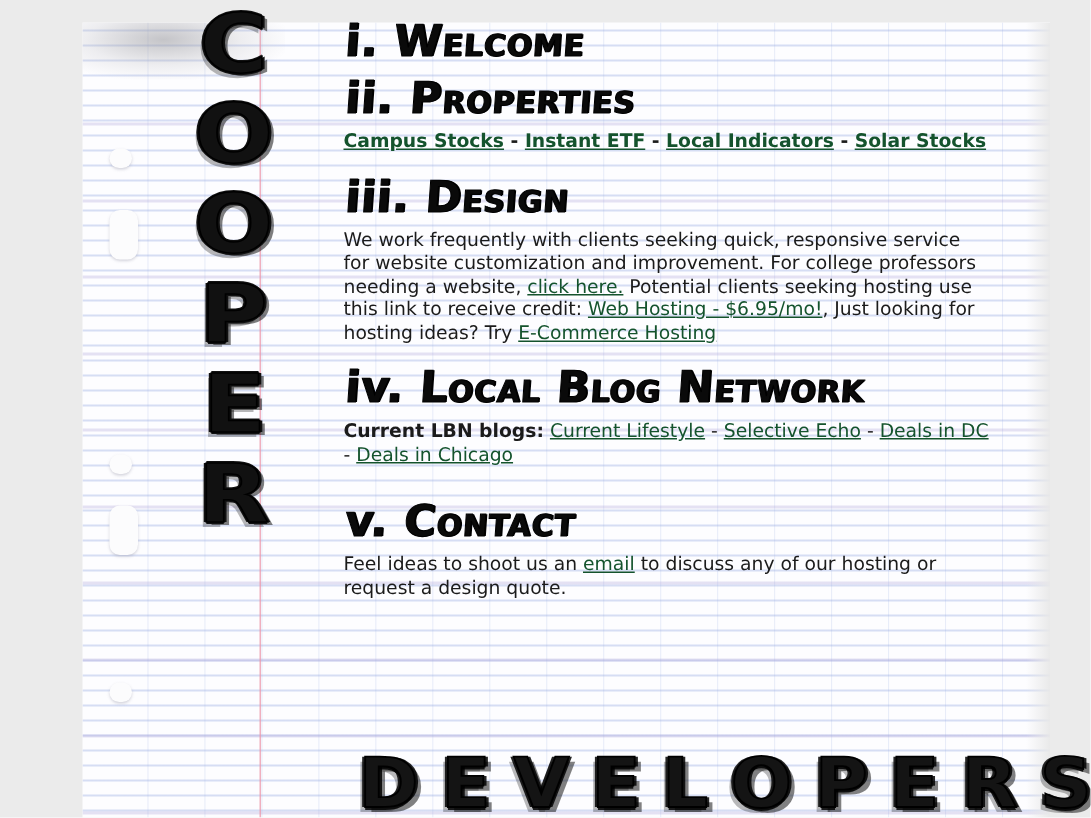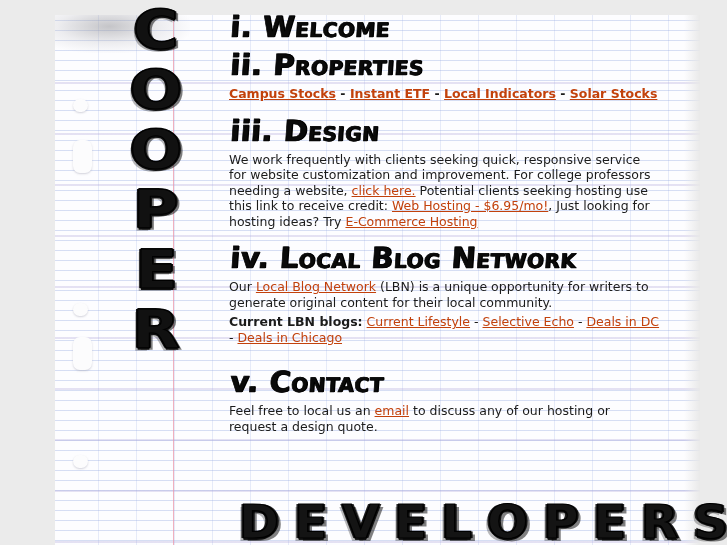--- a/index.html
+++ b/index.html
@@ -109,21 +109,21 @@
     letter-spacing:0.5px;
     font-variant:small-caps;
     transform:skewX(-4deg);
     transform-origin:left bottom;
     -webkit-text-stroke:0.7px #000;
     text-shadow:1px 0 0 #000;
   }
   h2.hand .num{ font-variant:normal; text-transform:lowercase; }
   p.body{ margin:0 0 12px 0; }
   p.tight{ margin:0 0 4px 0; }
-  a{ color:#c2410c; }
+  a{ color:#14532d; }
   .linkrow a{ font-weight:bold; }
   .sep{ color:#1b1b1b; font-weight:bold; }
   .lbl{ font-weight:bold;text-align:right; }
   .spacer{ height:16px; }
 
   
   #banner{
     position:absolute;left:240px;top:498px;width:487px;height:47px;
     display:flex;align-items:flex-end;justify-content:space-between;
     overflow:hidden;
@@ -178,28 +178,27 @@
 
   <h2 class="hand"><span class="num">ii.</span> <span>Properties</span></h2>
   <p class="body linkrow">
     <a href="#">Campus Stocks</a><span class="sep"> - </span><a href="#">Instant ETF</a><span class="sep"> - </span><a href="#">Local Indicators</a><span class="sep"> - </span><a href="#">Solar Stocks</a>
   </p>
 
   <h2 class="hand"><span class="num">iii.</span> <span>Design</span></h2>
   <p class="body"><span>We work frequently with clients seeking quick, responsive service for website customization and improvement. For college professors needing a website, </span><a href="#">click here.</a><span> Potential clients seeking hosting use this link to receive credit: </span><a href="#">Web Hosting - $6.95/mo!</a><span>, Just looking for hosting ideas? Try </span><a href="#">E-Commerce Hosting</a></p>
 
   <h2 class="hand"><span class="num">iv.</span> <span>Local Blog Network</span></h2>
-  <p class="tight"><span>Our </span><a href="#">Local Blog Network</a><span> (LBN) is a unique opportunity for writers to generate original content for their local community.</span></p>
   <p class="tight"><span class="lbl">Current LBN blogs:</span> <a href="#">Current Lifestyle</a><span class="sep2"> - </span><a href="#">Selective Echo</a><span class="sep2"> - </span><a href="#">Deals in DC</a><span class="sep2"> - </span><a href="#">Deals in Chicago</a></p>
 
   <div class="spacer"></div>
 
 
   <h2 class="hand"><span class="num">v.</span> <span>Contact</span></h2>
-  <p class="body"><span>Feel free to local us an </span><a href="#">email</a><span> to discuss any of our hosting or request a design quote.</span></p>
+  <p class="body"><span>Feel ideas to shoot us an </span><a href="#">email</a><span> to discuss any of our hosting or request a design quote.</span></p>
 
 </div>
 
 <div id="banner">
   <span class="bl">D</span>
   <span class="bl">E</span>
   <span class="bl">V</span>
   <span class="bl">E</span>
   <span class="bl">L</span>
   <span class="bl">O</span>

